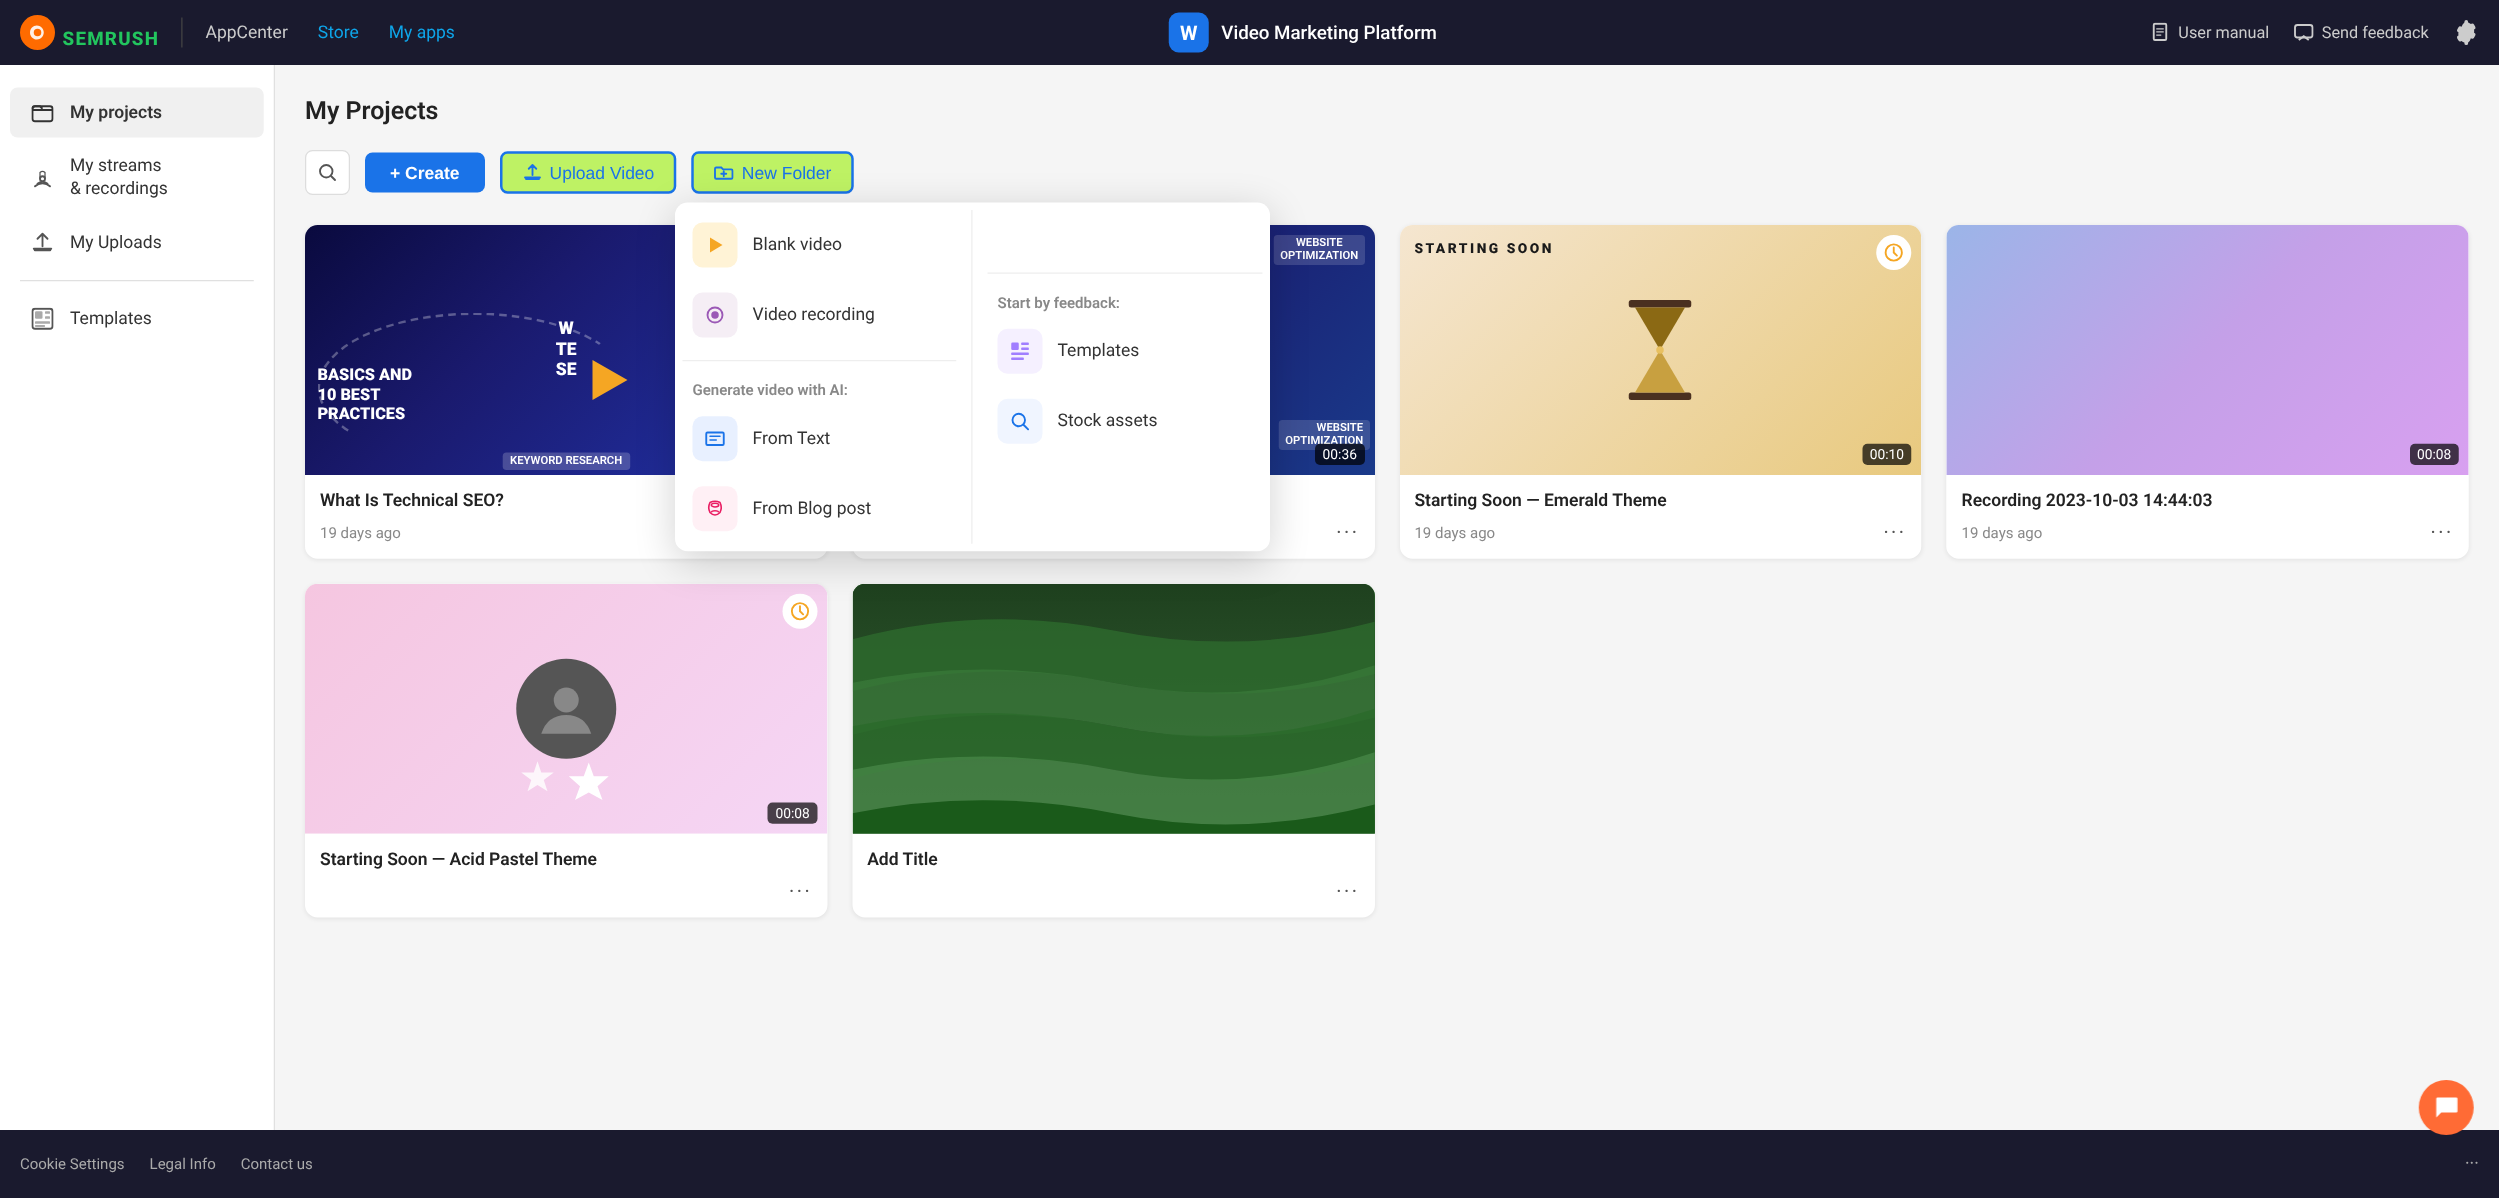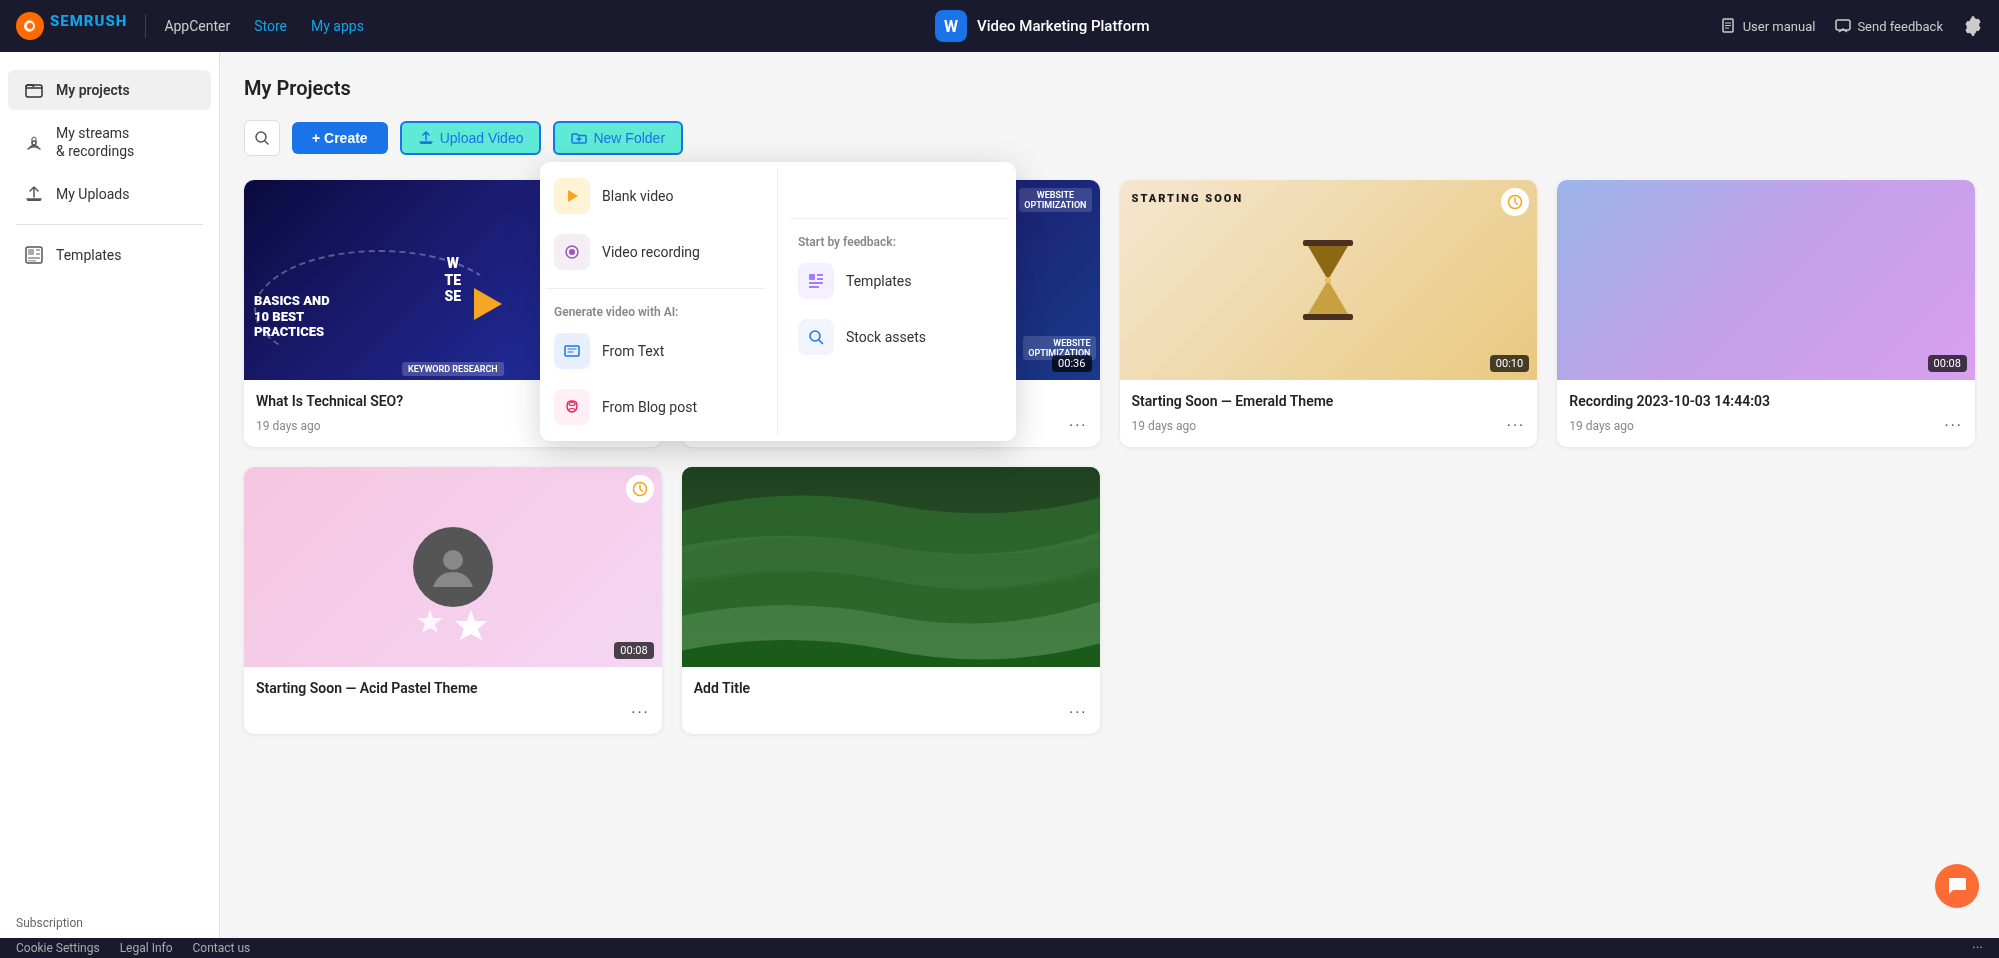--- a/index.html
+++ b/index.html
@@ -17,23 +17,23 @@
       z-index: 100;
       color: white;
     }
     .navbar-brand {
       display: flex;
       align-items: center;
       gap: 8px;
     }
     .semrush-logo {
       display: flex;
-      align-items: flex-start;
+      align-items: flex-end;
       gap: 6px;
-      color: #0ea5e9;
+      color: #22c55e;
       font-weight: 700;
       font-size: 16px;
     }
     .semrush-icon {
       width: 28px;
       height: 28px;
     }
     .brand-divider {
       width: 1px;
       height: 24px;
@@ -189,21 +189,21 @@
       border-radius: 6px;
       padding: 8px 20px;
       font-size: 14px;
       font-weight: 600;
       cursor: pointer;
       display: flex;
       align-items: center;
       gap: 6px;
     }
     .btn-outline {
-      background: #5eead4;
+      background: #bef264;
       color: #1a73e8;
       border: 2px solid #1a73e8;
       border-radius: 6px;
       padding: 7px 16px;
       font-size: 14px;
       font-weight: 500;
       cursor: pointer;
       display: flex;
       align-items: center;
       gap: 6px;
@@ -372,21 +372,21 @@
       justify-content: center;
       position: relative;
     }
 
     
     .footer {
       position: fixed;
       bottom: 0;
       left: 0;
       right: 0;
-      height: 20px;
+      height: 54px;
       background: #1a1a2e;
       display: flex;
       align-items: center;
       gap: 20px;
       padding: 0 16px;
       z-index: 100;
     }
     .footer-link {
       color: #aaa;
       font-size: 12px;

